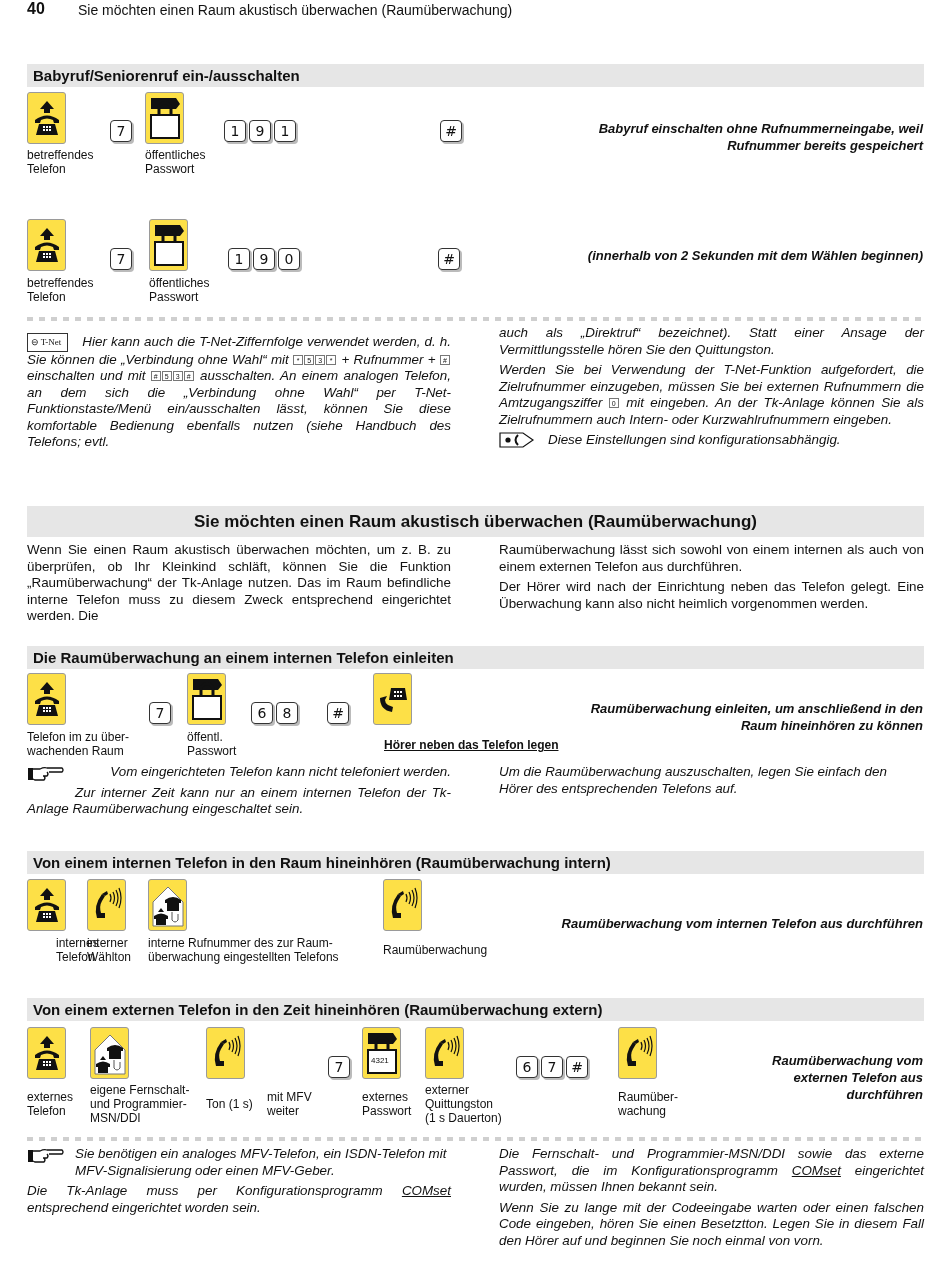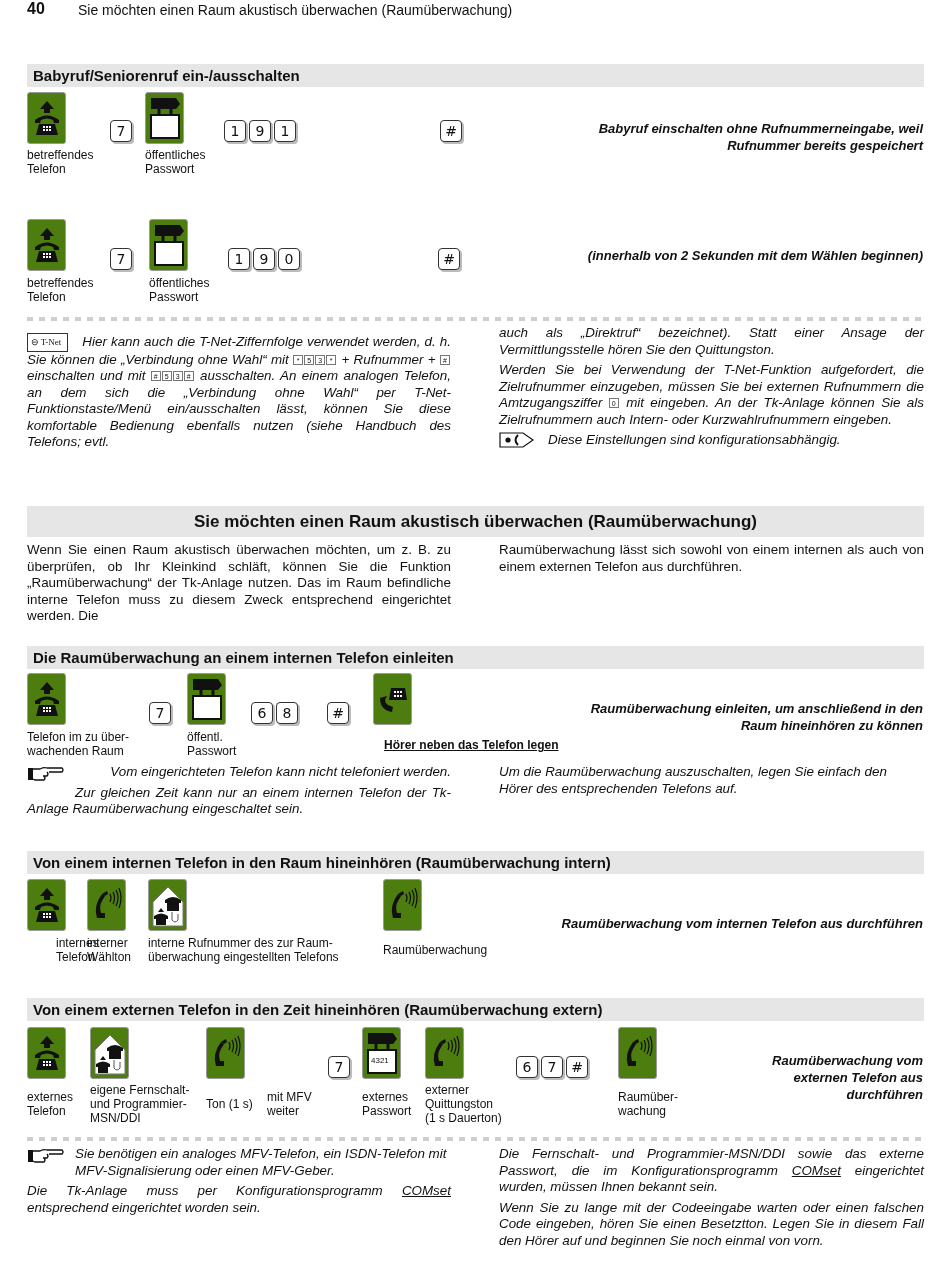--- a/index.html
+++ b/index.html
@@ -3,21 +3,21 @@
 <meta charset="utf-8">
 <style>
   * { box-sizing: border-box; margin: 0; padding: 0; }
   html, body { width: 950px; height: 1265px; background: #ffffff; overflow: hidden; }
   body { position: relative; font-family: "Liberation Sans", sans-serif; color: #111; }
   .abs { position: absolute; }
   .page-num { left: 27px; top: 0px; font-size: 16px; font-weight: bold; }
   .running-title { left: 78px; top: 2px; font-size: 14px; }
   .bar { position: absolute; left: 27px; width: 897px; background: #e6e6e6; font-weight: bold; font-size: 15px; padding-left: 6px; }
   .bar.center { text-align: center; font-size: 17px; padding-left: 0; }
-  .icon-box { position: absolute; width: 39px; height: 52px; border: 1px solid #9a9a9a; border-radius: 3px; background: #4d7c0f; display: flex; align-items: center; justify-content: center; }
+  .icon-box { position: absolute; width: 39px; height: 52px; border: 1px solid #9a9a9a; border-radius: 3px; background: #fde047; display: flex; align-items: center; justify-content: center; }
   .icon-box svg { display: block; }
   .key { position: absolute; width: 22px; height: 22px; border: 1.5px solid #333; border-radius: 4px; background: #fff; box-shadow: 2px 2px 0 #bbb; font-family: "DejaVu Sans", sans-serif; font-size: 14px; display: flex; align-items: center; justify-content: center; }
   .caption { position: absolute; font-size: 12px; line-height: 14px; }
   .side-note { position: absolute; font-size: 13px; font-weight: bold; font-style: italic; text-align: right; line-height: 17px; }
   .para { position: absolute; font-size: 13.4px; line-height: 16.5px; text-align: justify; }
   .para.it { font-style: italic; }
   .para p { margin-bottom: 4px; }
   .dashed { position: absolute; left: 27px; width: 897px; height: 4px; background-image: repeating-linear-gradient(90deg, #cfcfcf 0 6px, transparent 6px 12px); }
   .u { text-decoration: underline; }
   .mini-key { display: inline-block; width: 10px; height: 10px; border: 1px solid #777; font-size: 7px; line-height: 9px; text-align: center; vertical-align: 1px; margin-right: 1px; font-style: normal; }
@@ -161,20 +161,21 @@
       <circle cx="9" cy="8" r="2.6" fill="#111"></circle>
       <path d="M19,3 Q14,8 19,13" fill="none" stroke="#111" stroke-width="2"></path>
     </svg>
 </div>
 <div class="para it" style="left:548px;top:432px;width:380px;">Diese Einstellungen sind konfigurationsabhängig.</div>
 
 <div class="bar center" style="top:506px;height:31px;line-height:31px;">Sie möchten einen Raum akustisch überwachen (Raumüberwachung)</div>
 <div class="para" style="left:27px;top:542px;width:424px;">Wenn Sie einen Raum akustisch überwachen möchten, um z. B. zu überprüfen, ob Ihr Kleinkind schläft, können Sie die Funktion „Raumüberwachung“ der Tk-Anlage nutzen. Das im Raum befindliche interne Telefon muss zu diesem Zweck entsprechend eingerichtet werden. Die</div>
 <div class="para" style="left:499px;top:542px;width:425px;">
   <p>Raumüberwachung lässt sich sowohl von einem internen als auch von einem externen Telefon aus durchführen.</p>
+  <p>Der Hörer wird nach der Einrichtung neben das Telefon gelegt. Eine Überwachung kann also nicht heimlich vorgenommen werden.</p>
 </div>
 
 <div class="bar" style="top:646px;height:23px;line-height:23px;">Die Raumüberwachung an einem internen Telefon einleiten</div>
 <div class="icon-box" style="left:27px;top:673px;">
     <svg width="30" height="40">
       <use href="#phone-lift"></use>
     </svg>
   </div>
 <div class="key" style="left:149px;top:702px;">7</div>
 <div class="icon-box" style="left:187px;top:673px;">
@@ -205,21 +206,21 @@
   </div>
 
 <div class="abs" style="left:27px;top:766px;width:38px;height:16px;">
   <svg width="38" height="16" viewBox="0 0 38 16">
       <rect x="1" y="2" width="5" height="12" fill="#111"></rect>
       <path d="M6,3 L13,3 Q17,1 20,2 L35,2 Q37,4 35,6 L22,6 M20,6 Q22,8 20,10 L16,10 M17,10 Q19,12 17,14 L8,14 L6,13" fill="none" stroke="#111" stroke-width="1.3"></path>
     </svg>
 </div>
 <div class="para it" style="left:27px;top:764px;width:424px;">
   <p style="padding-left:48px;text-align:right;">Vom eingerichteten Telefon kann nicht telefoniert werden.</p>
-  <p style="text-indent:48px;">Zur gleichen Zeit kann nur an einem internen Telefon der Tk-Anlage Raumüberwachung eingeschaltet sein.</p>
+  <p style="text-indent:48px;">Zur interner Zeit kann nur an einem internen Telefon der Tk-Anlage Raumüberwachung eingeschaltet sein.</p>
 </div>
 <div class="para it" style="left:499px;top:764px;width:425px;text-align:left;">Um die Raumüberwachung auszuschalten, legen Sie einfach den Hörer des entsprechenden Telefons auf.</div>
 
 <div class="bar" style="top:851px;height:23px;line-height:23px;">Von einem internen Telefon in den Raum hineinhören (Raumüberwachung intern)</div>
 <div class="icon-box" style="left:27px;top:879px;">
     <svg width="30" height="40">
       <use href="#phone-lift"></use>
     </svg>
   </div>
 <div class="icon-box" style="left:87px;top:879px;">

